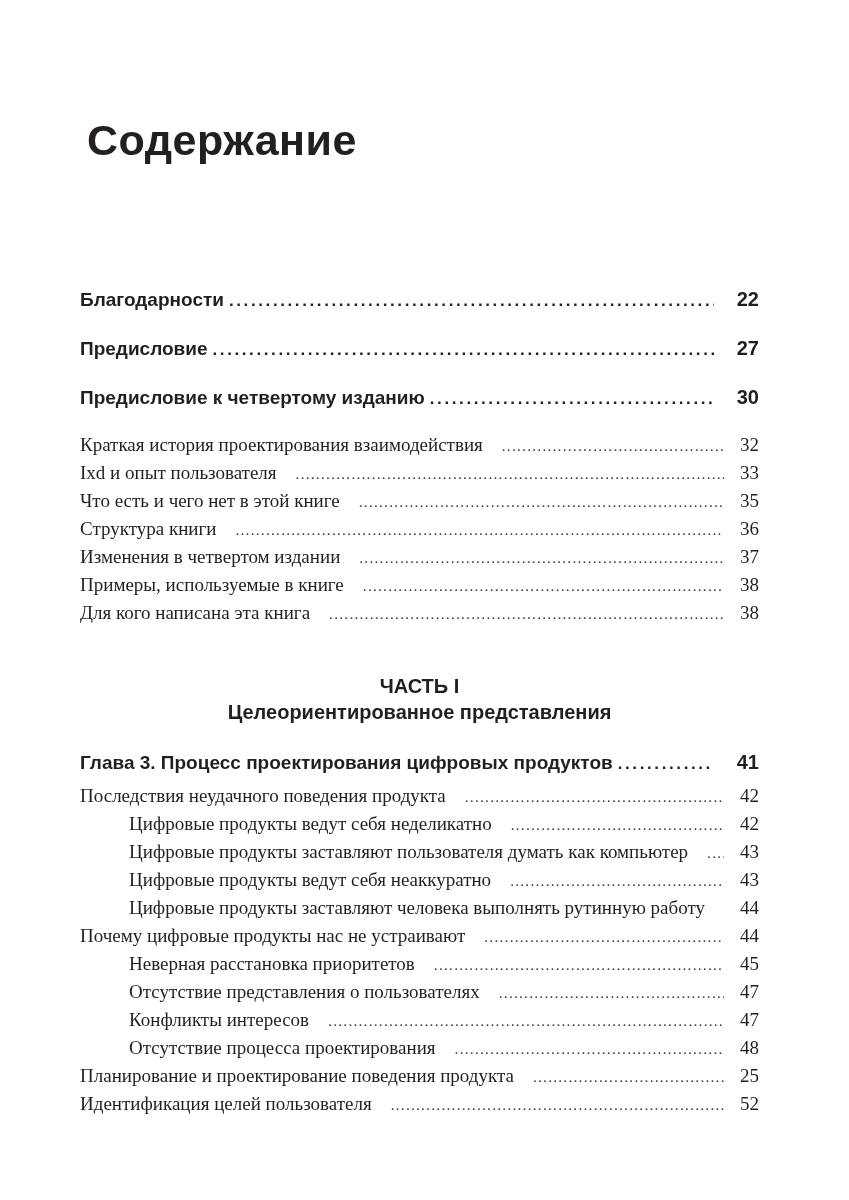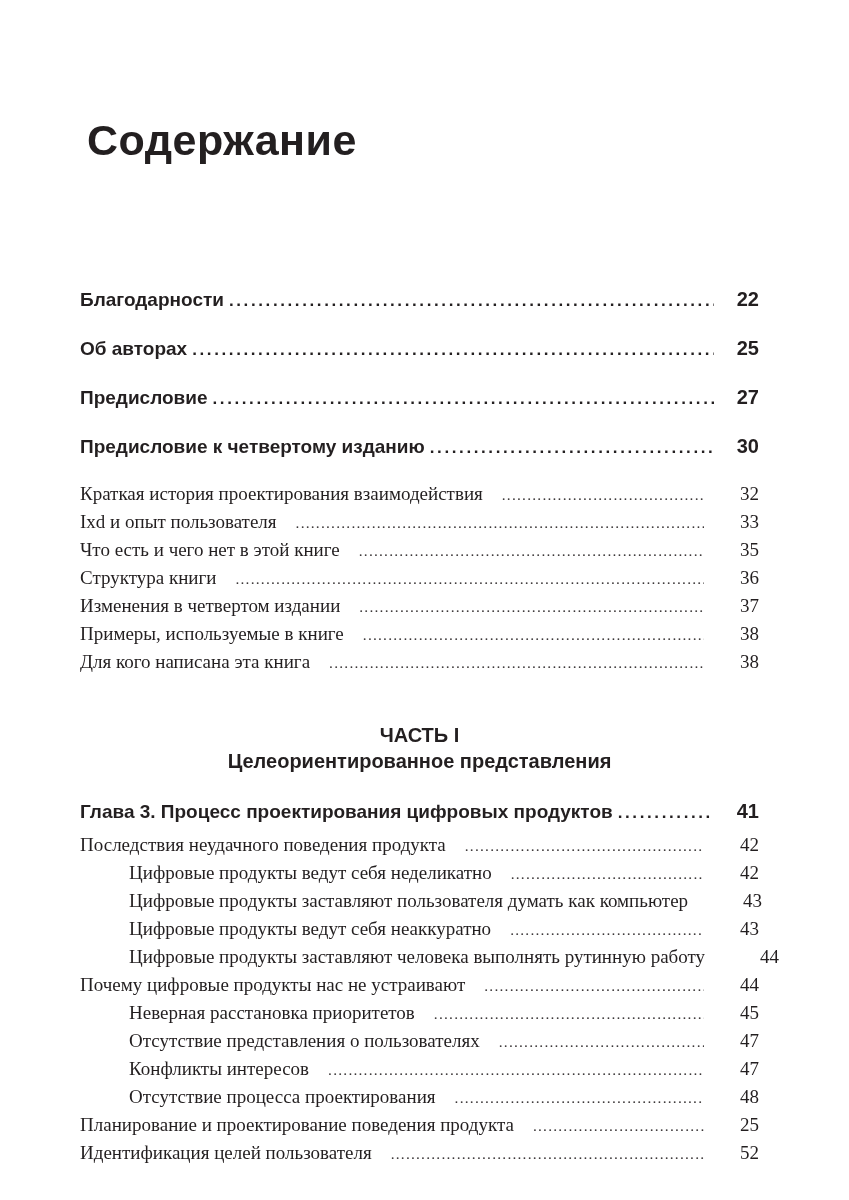--- a/index.html
+++ b/index.html
@@ -21,32 +21,33 @@
     font-size: 43px;
     line-height: 48px;
     letter-spacing: 0.5px;
     margin-left: 7px;
     color: #231f20;
   }
   .row {
     display: flex;
     align-items: baseline;
     min-width: 0;
+    justify-content: flex-end;
   }
   .label { white-space: nowrap; }
   .dots {
     flex: 1 1 auto;
     min-width: 0;
     overflow: hidden;
     white-space: nowrap;
   }
   .dots::after {
     content: "......................................................................................................................................................................................................";
   }
-  .pg { white-space: nowrap; margin-left: 20px; }
+  .pg { white-space: nowrap; }
 
   
   .row-bold {
     font-family: "Liberation Sans", "DejaVu Sans", sans-serif;
     font-weight: 700;
     font-size: 19px;
     line-height: 30px;
   }
   .row-bold .dots { margin-left: 5px; font-size: 17px; letter-spacing: 2.6px; }
   .row-bold .pg { margin-left: 23px; font-size: 20px; }
@@ -84,25 +85,20 @@
   <h1 class="page-title">Содержание</h1>
 
   <div class="front-list">
 
   <div class="row row-bold">
         <span class="label">Благодарности</span>
         <span class="dots"></span>
         <span class="pg">22</span>
       </div>
       <div class="row row-bold">
-        <span class="label">Об авторах</span>
-        <span class="dots"></span>
-        <span class="pg">25</span>
-      </div>
-      <div class="row row-bold">
         <span class="label">Предисловие</span>
         <span class="dots"></span>
         <span class="pg">27</span>
       </div>
       <div class="row row-bold">
         <span class="label">Предисловие к четвертому изданию</span>
         <span class="dots"></span>
         <span class="pg">30</span>
       </div>
     </div>

